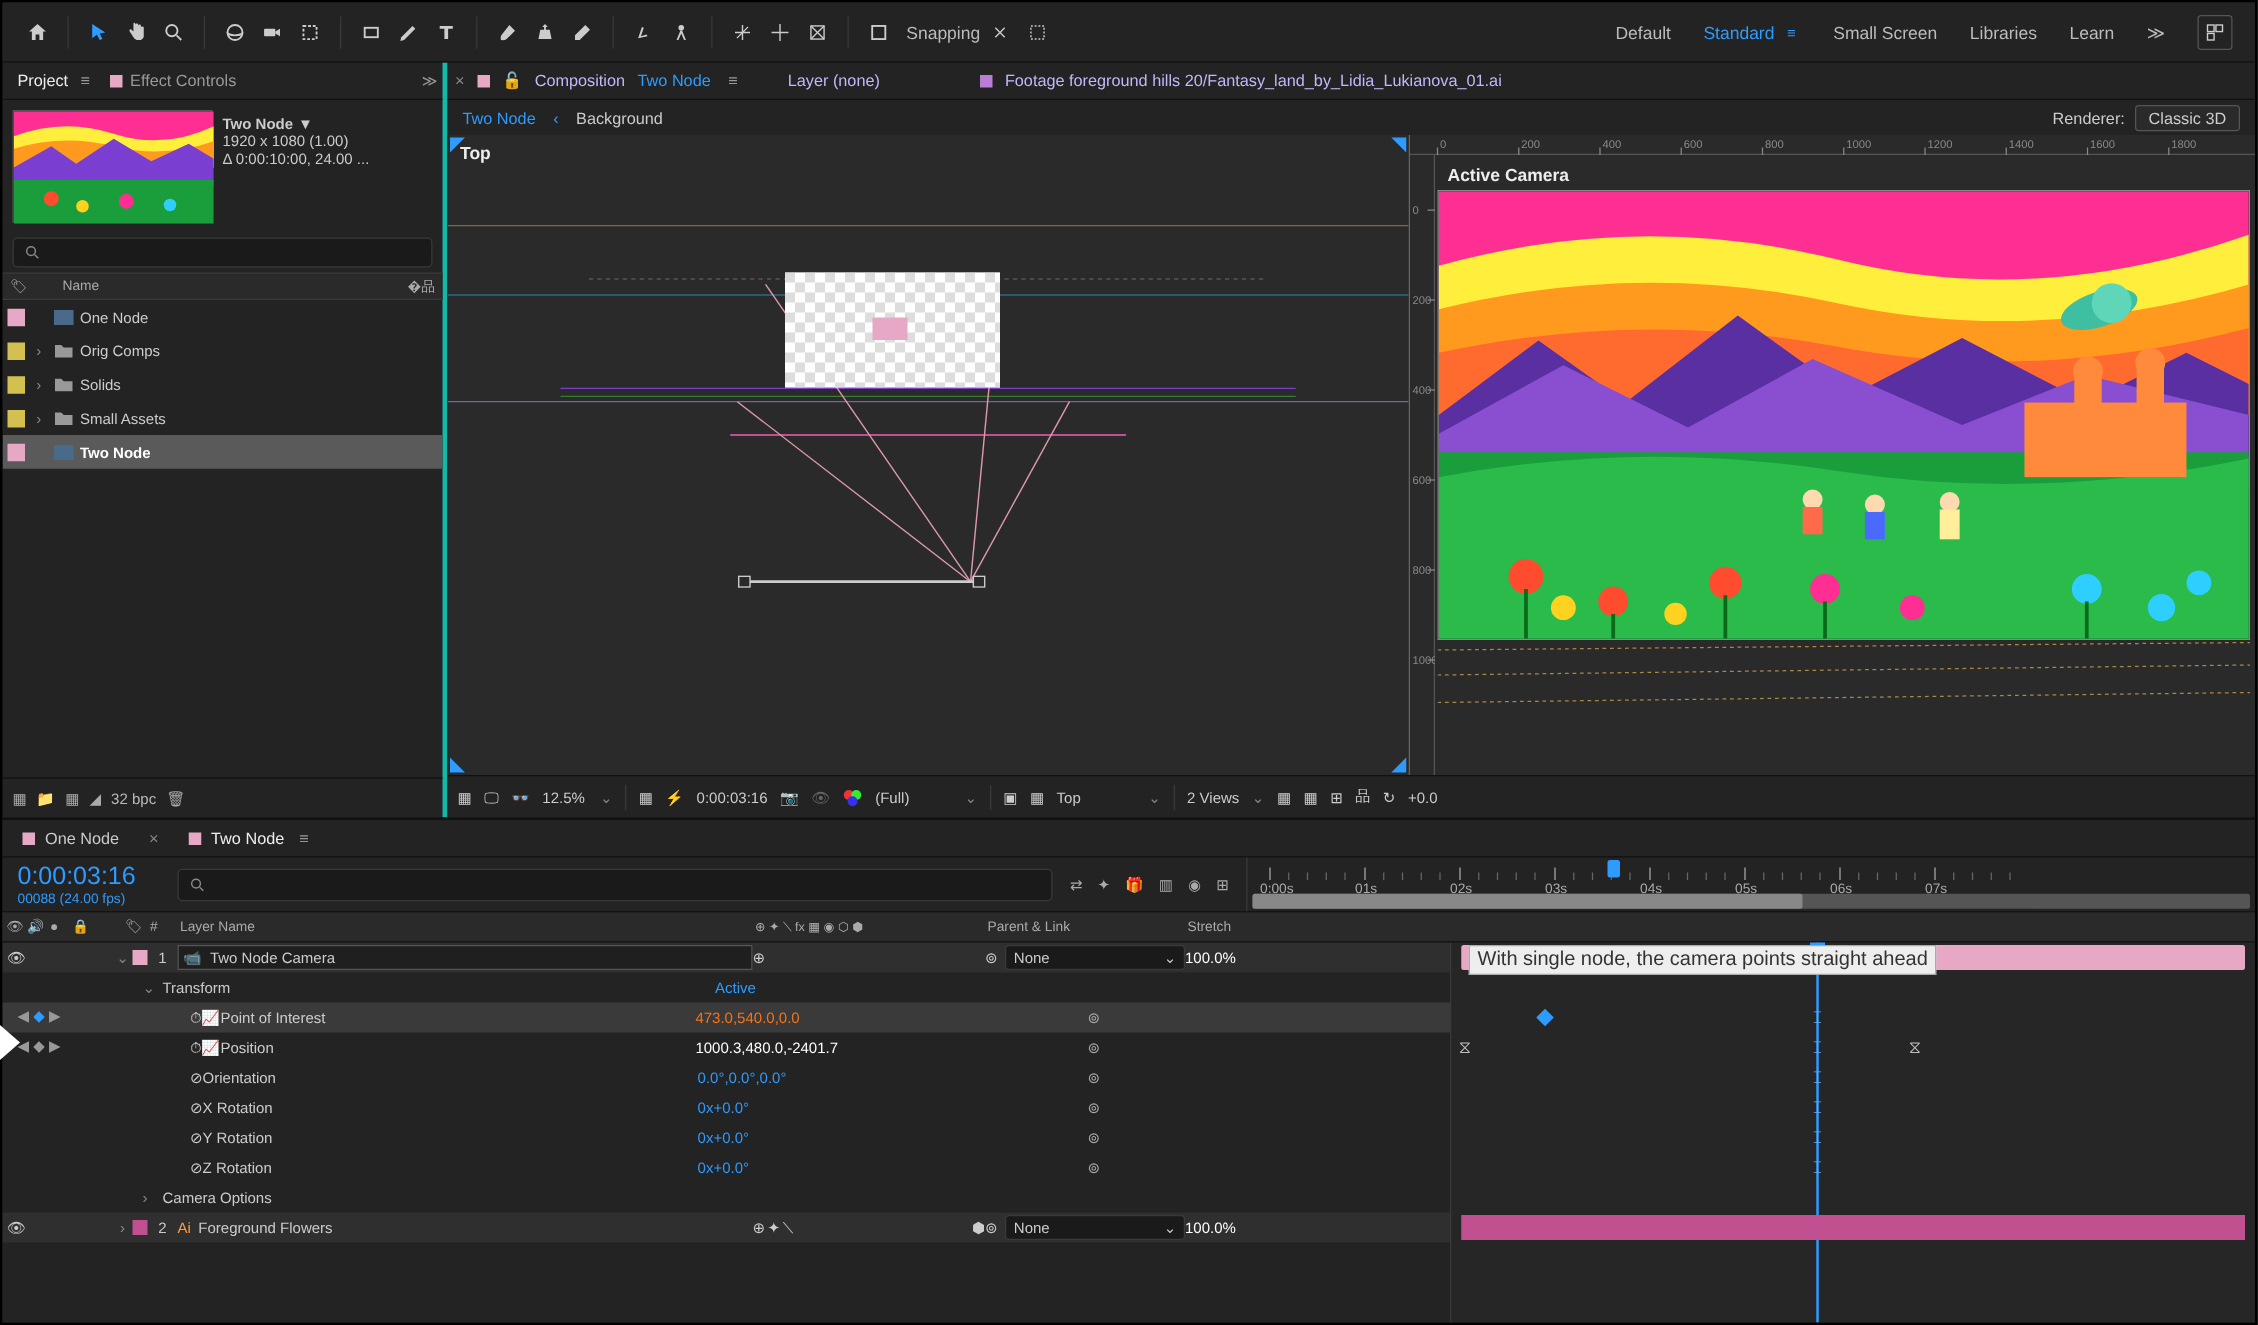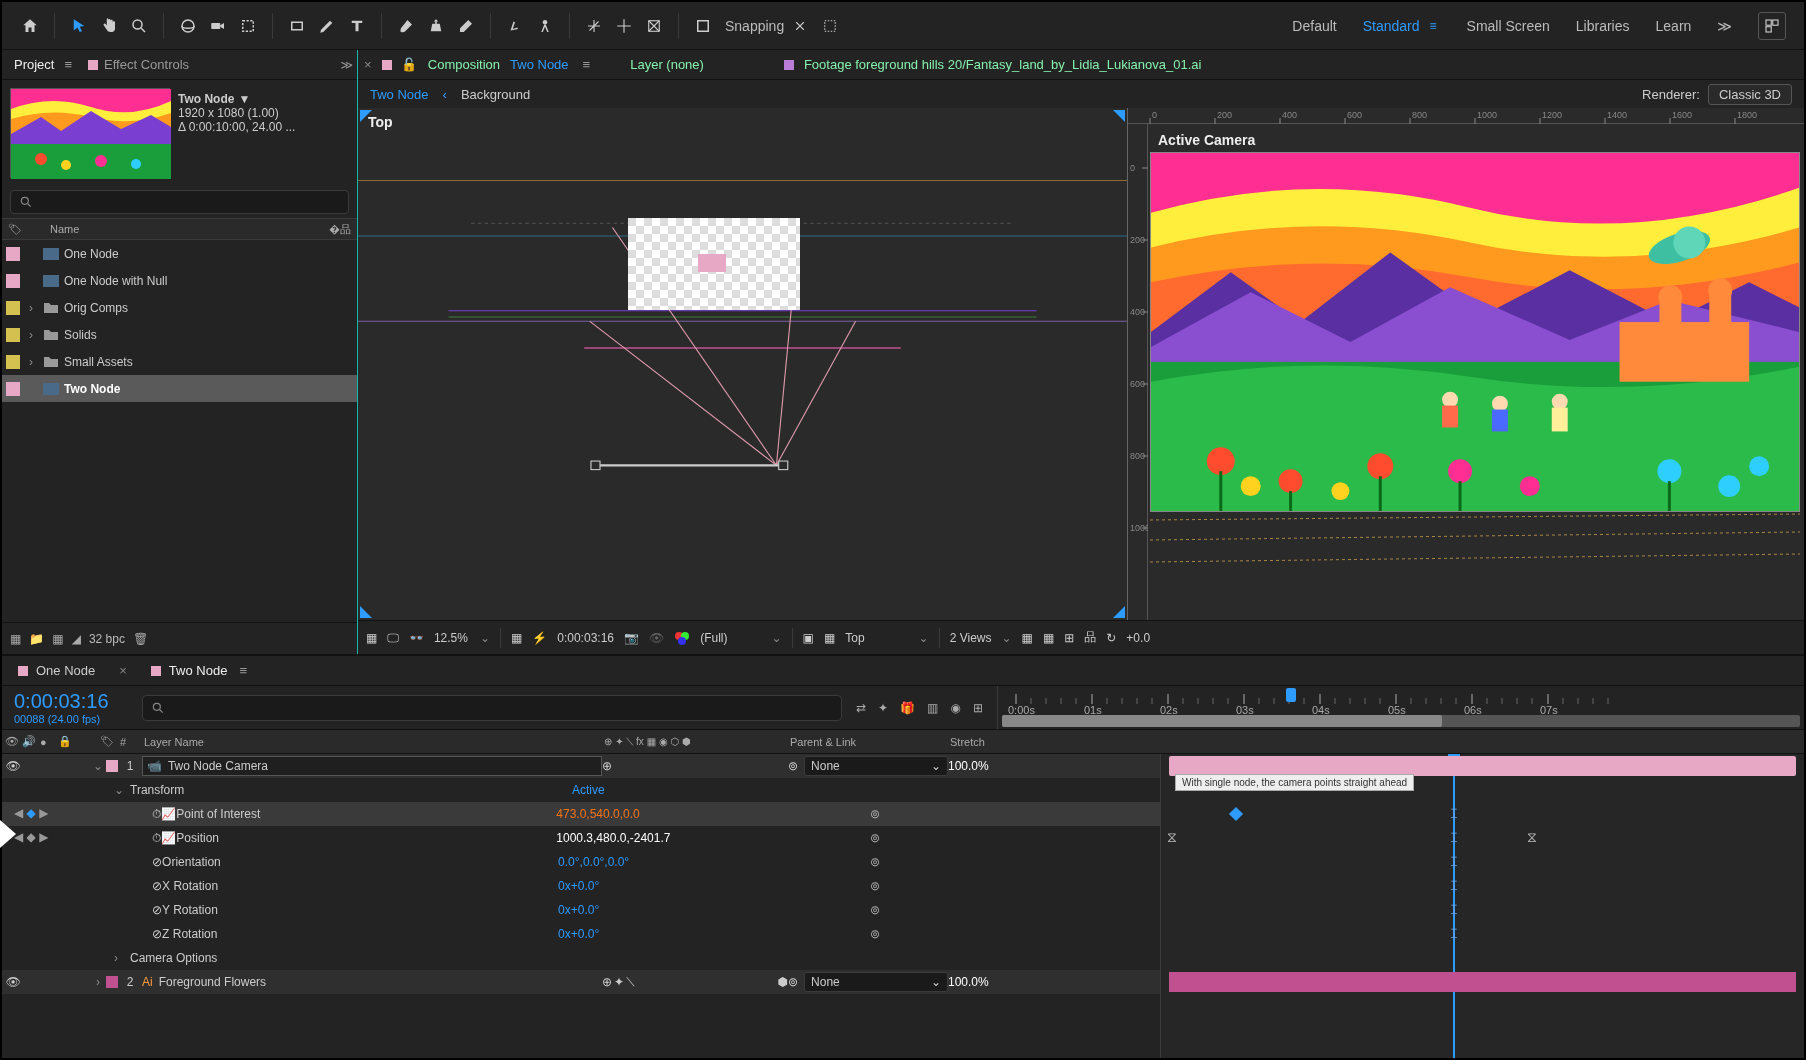--- a/index.html
+++ b/index.html
@@ -15,21 +15,21 @@
 .snap-label{margin-left:6px;color:#bbb;font-size:14px}
 .workspace-bar{margin-left:auto;display:flex;align-items:center;gap:26px;padding-right:10px}
 .workspace-link{color:#bbb;font-size:14px;cursor:pointer}
 .workspace-link.active{color:#2e9bff}
 .ws-menu{color:#2e9bff;padding:0 4px}
 
 
 .main{flex:1;display:flex;overflow:hidden}
 
 
-.project-panel{width:356px;background:#232323;border-right:1px solid #14b8a6;display:flex;flex-direction:column}
+.project-panel{width:356px;background:#232323;border-right:4px solid #14b8a6;display:flex;flex-direction:column}
 .panel-tabs{height:30px;display:flex;align-items:center;padding:0 4px;border-bottom:1px solid #111}
 .ptab{padding:4px 8px;color:#eee;font-size:13px;cursor:pointer;display:flex;align-items:center;gap:6px}
 .ptab.dim{color:#999}
 .ptab-menu{margin-left:4px;color:#999}
 .chev{margin-left:auto;color:#999}
 .proj-header{display:flex;padding:8px}
 .thumb{width:160px;height:90px;border:1px solid #555}
 .proj-meta{padding:4px 8px;font-size:12px;color:#ccc}
 .proj-meta .t{display:flex;align-items:center;gap:4px}
 .search-row{padding:4px 8px}
@@ -43,21 +43,21 @@
 .proj-item .fico{width:18px;height:16px;display:flex;align-items:center;justify-content:center}
 .proj-item.sel{background:#5a5a5a;color:#fff}
 .proj-footer{height:32px;border-top:1px solid #111;display:flex;align-items:center;gap:8px;padding:0 8px;color:#aaa}
 
 
 .comp-panel{flex:1;display:flex;flex-direction:column;background:#232323}
 .comp-tabs{height:30px;display:flex;align-items:center;padding:0 6px;gap:10px;border-bottom:1px solid #111;font-size:13px}
 .comp-tabs .x{color:#888}
 .comp-tabs .lock{color:#888}
 .comp-tabs .name{color:#2e9bff}
-.comp-tabs .lbl{color:#86efac}
+.comp-tabs .lbl{color:#c4b5fd}
 .comp-bc{height:28px;display:flex;align-items:center;padding:0 12px;gap:14px;font-size:13px;justify-content:space-between}
 .bc-left{display:flex;align-items:center;gap:14px}
 .comp-bc .cur{color:#2e9bff}
 .comp-bc .arr{color:#2e9bff}
 .renderer{display:flex;align-items:center;gap:8px;font-size:13px}
 .renderer .box{border:1px solid #555;padding:2px 10px;border-radius:3px;background:#2a2a2a}
 
 .viewer-split{flex:1;display:flex;background:#2a2a2a;position:relative}
 .view-left{flex:1;position:relative;background:#2a2a2a;border-right:1px solid #666}
 .view-right{width:676px;position:relative;background:#2a2a2a}
@@ -103,21 +103,21 @@
 .layer-row.sel-row{background:#3a3a3a}
 .layer-name-box{flex:0 0 460px;display:flex;align-items:center;gap:6px}
 .layer-name-box.boxed{border:1px solid #555;background:#1f1f1f;height:20px;padding:0 4px}
 .switches{width:186px;display:flex;align-items:center;gap:2px;color:#ccc}
 .parent-col{width:160px;display:flex;align-items:center;gap:6px}
 .parent-dd{flex:1;background:#1a1a1a;border:1px solid #3a3a3a;height:20px;display:flex;align-items:center;justify-content:space-between;padding:0 6px;border-radius:3px}
 .stretch-col{width:80px;color:#ffffff;text-align:left}
 
 .track-bar{position:absolute;height:20px;top:2px;left:8px;right:8px;background:#e6a8c4;border-radius:2px}
 .track-bar2{position:absolute;height:20px;left:8px;right:8px;background:#c05090}
-.marker-box{position:absolute;top:20px;left:14px;background:#eee;color:#333;font-size:10px;padding:2px 6px;border:1px solid #aaa}
+.marker-box{position:absolute;top:2px;left:14px;background:#eee;color:#333;font-size:16px;padding:2px 6px;border:1px solid #aaa}
 .playhead{position:absolute;top:0;bottom:0;width:2px;background:#2e9bff;left:292px}
 .playhead::before{content:'';position:absolute;top:-6px;left:-5px;width:12px;height:12px;background:#2e9bff;border-radius:2px}
 .kf-dia{position:absolute;width:10px;height:10px;background:#2e9bff;transform:rotate(45deg)}
 .kf-pin{position:absolute;color:#bbb;font-size:14px}
 .ibeam{position:absolute;color:#6aa8e8;font-size:14px}
 
 .white-notch{position:absolute;left:0;top:820px;width:0;height:0;border-top:14px solid transparent;border-bottom:14px solid transparent;border-left:16px solid #fff;z-index:50}
 
 svg{display:block}
 .ico{width:18px;height:18px}
@@ -342,32 +342,20 @@
             <span class="swatch sw-pink"></span>
             <span class="disc"></span>
             <span class="fico">
               <svg width="16" height="14">
                 <rect width="16" height="12" y="1" fill="#4a6a8a" stroke="#888/">
                   <rect x="3" y="4" width="10" height="6" fill="#2a4a6a/"></rect>
                 </rect>
               </svg>
             </span>
             <span>One Node</span>
-          </div>
-          <div class="proj-item">
-            <span class="swatch sw-pink"></span>
-            <span class="disc"></span>
-            <span class="fico">
-              <svg width="16" height="14">
-                <rect width="16" height="12" y="1" fill="#4a6a8a" stroke="#888/">
-                  <rect x="3" y="4" width="10" height="6" fill="#2a4a6a/"></rect>
-                </rect>
-              </svg>
-            </span>
-            <span>One Node with Null</span>
           </div>
           <div class="proj-item">
             <span class="swatch sw-yellow"></span>
             <span class="disc">›</span>
             <span class="fico">
               <svg width="16" height="14" fill="#999">
                 <path d="M1 2h5l2 2h7v8H1z"></path>
               </svg>
             </span>
             <span>Orig Comps</span>

